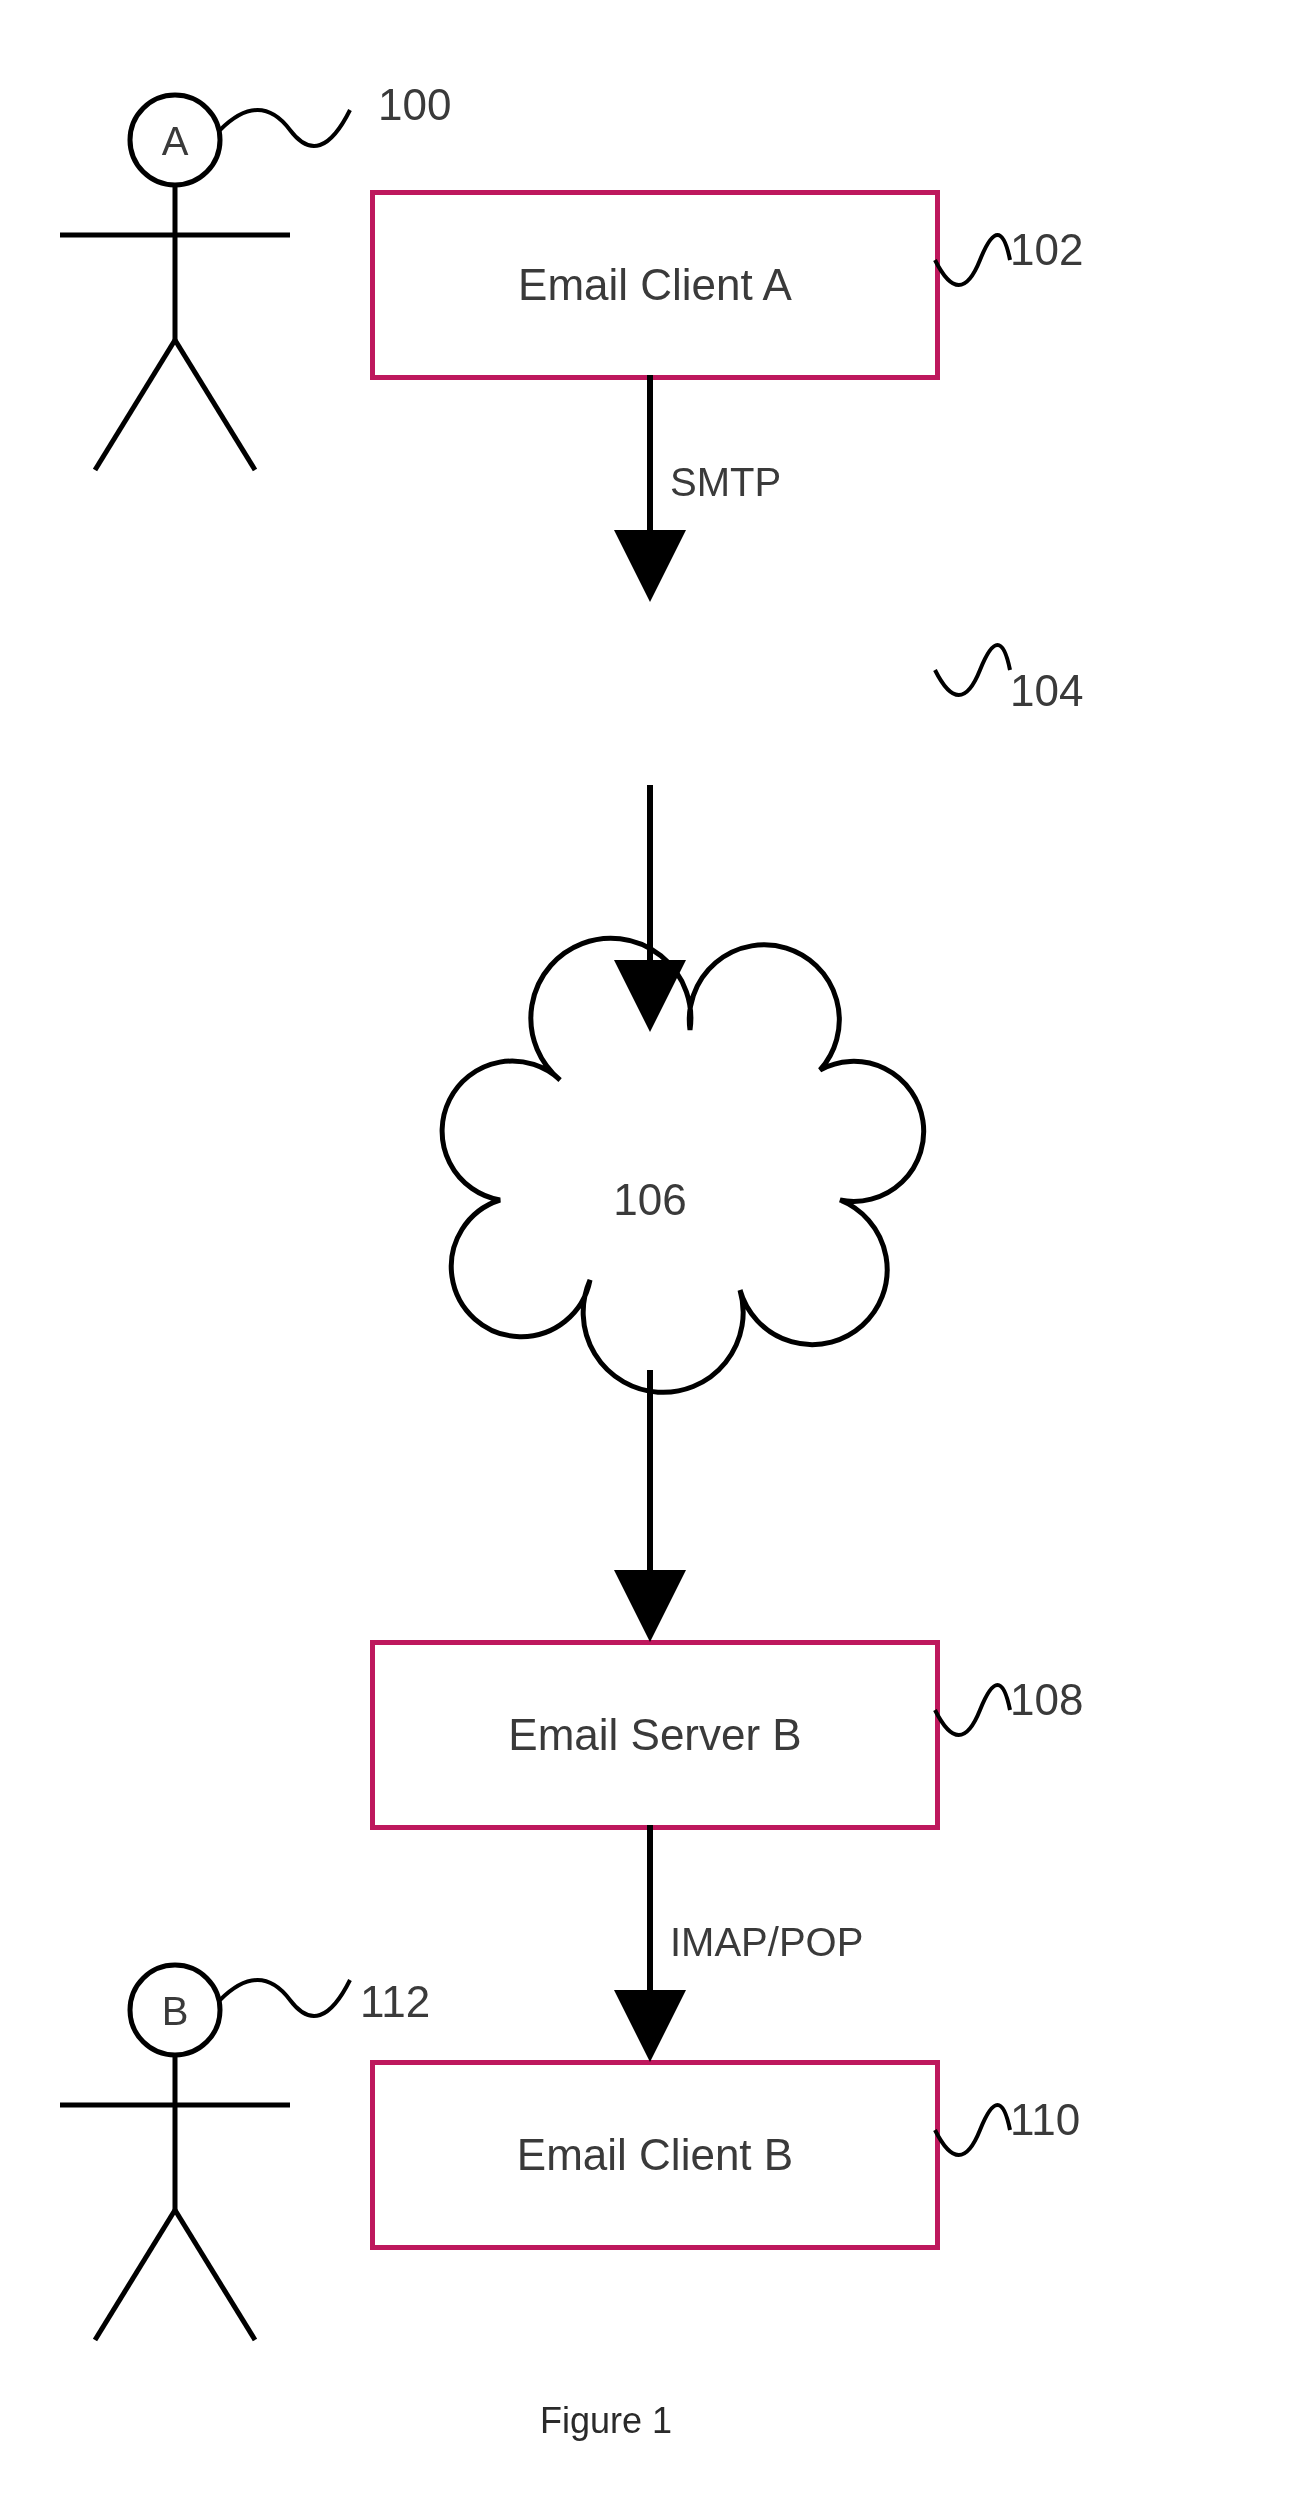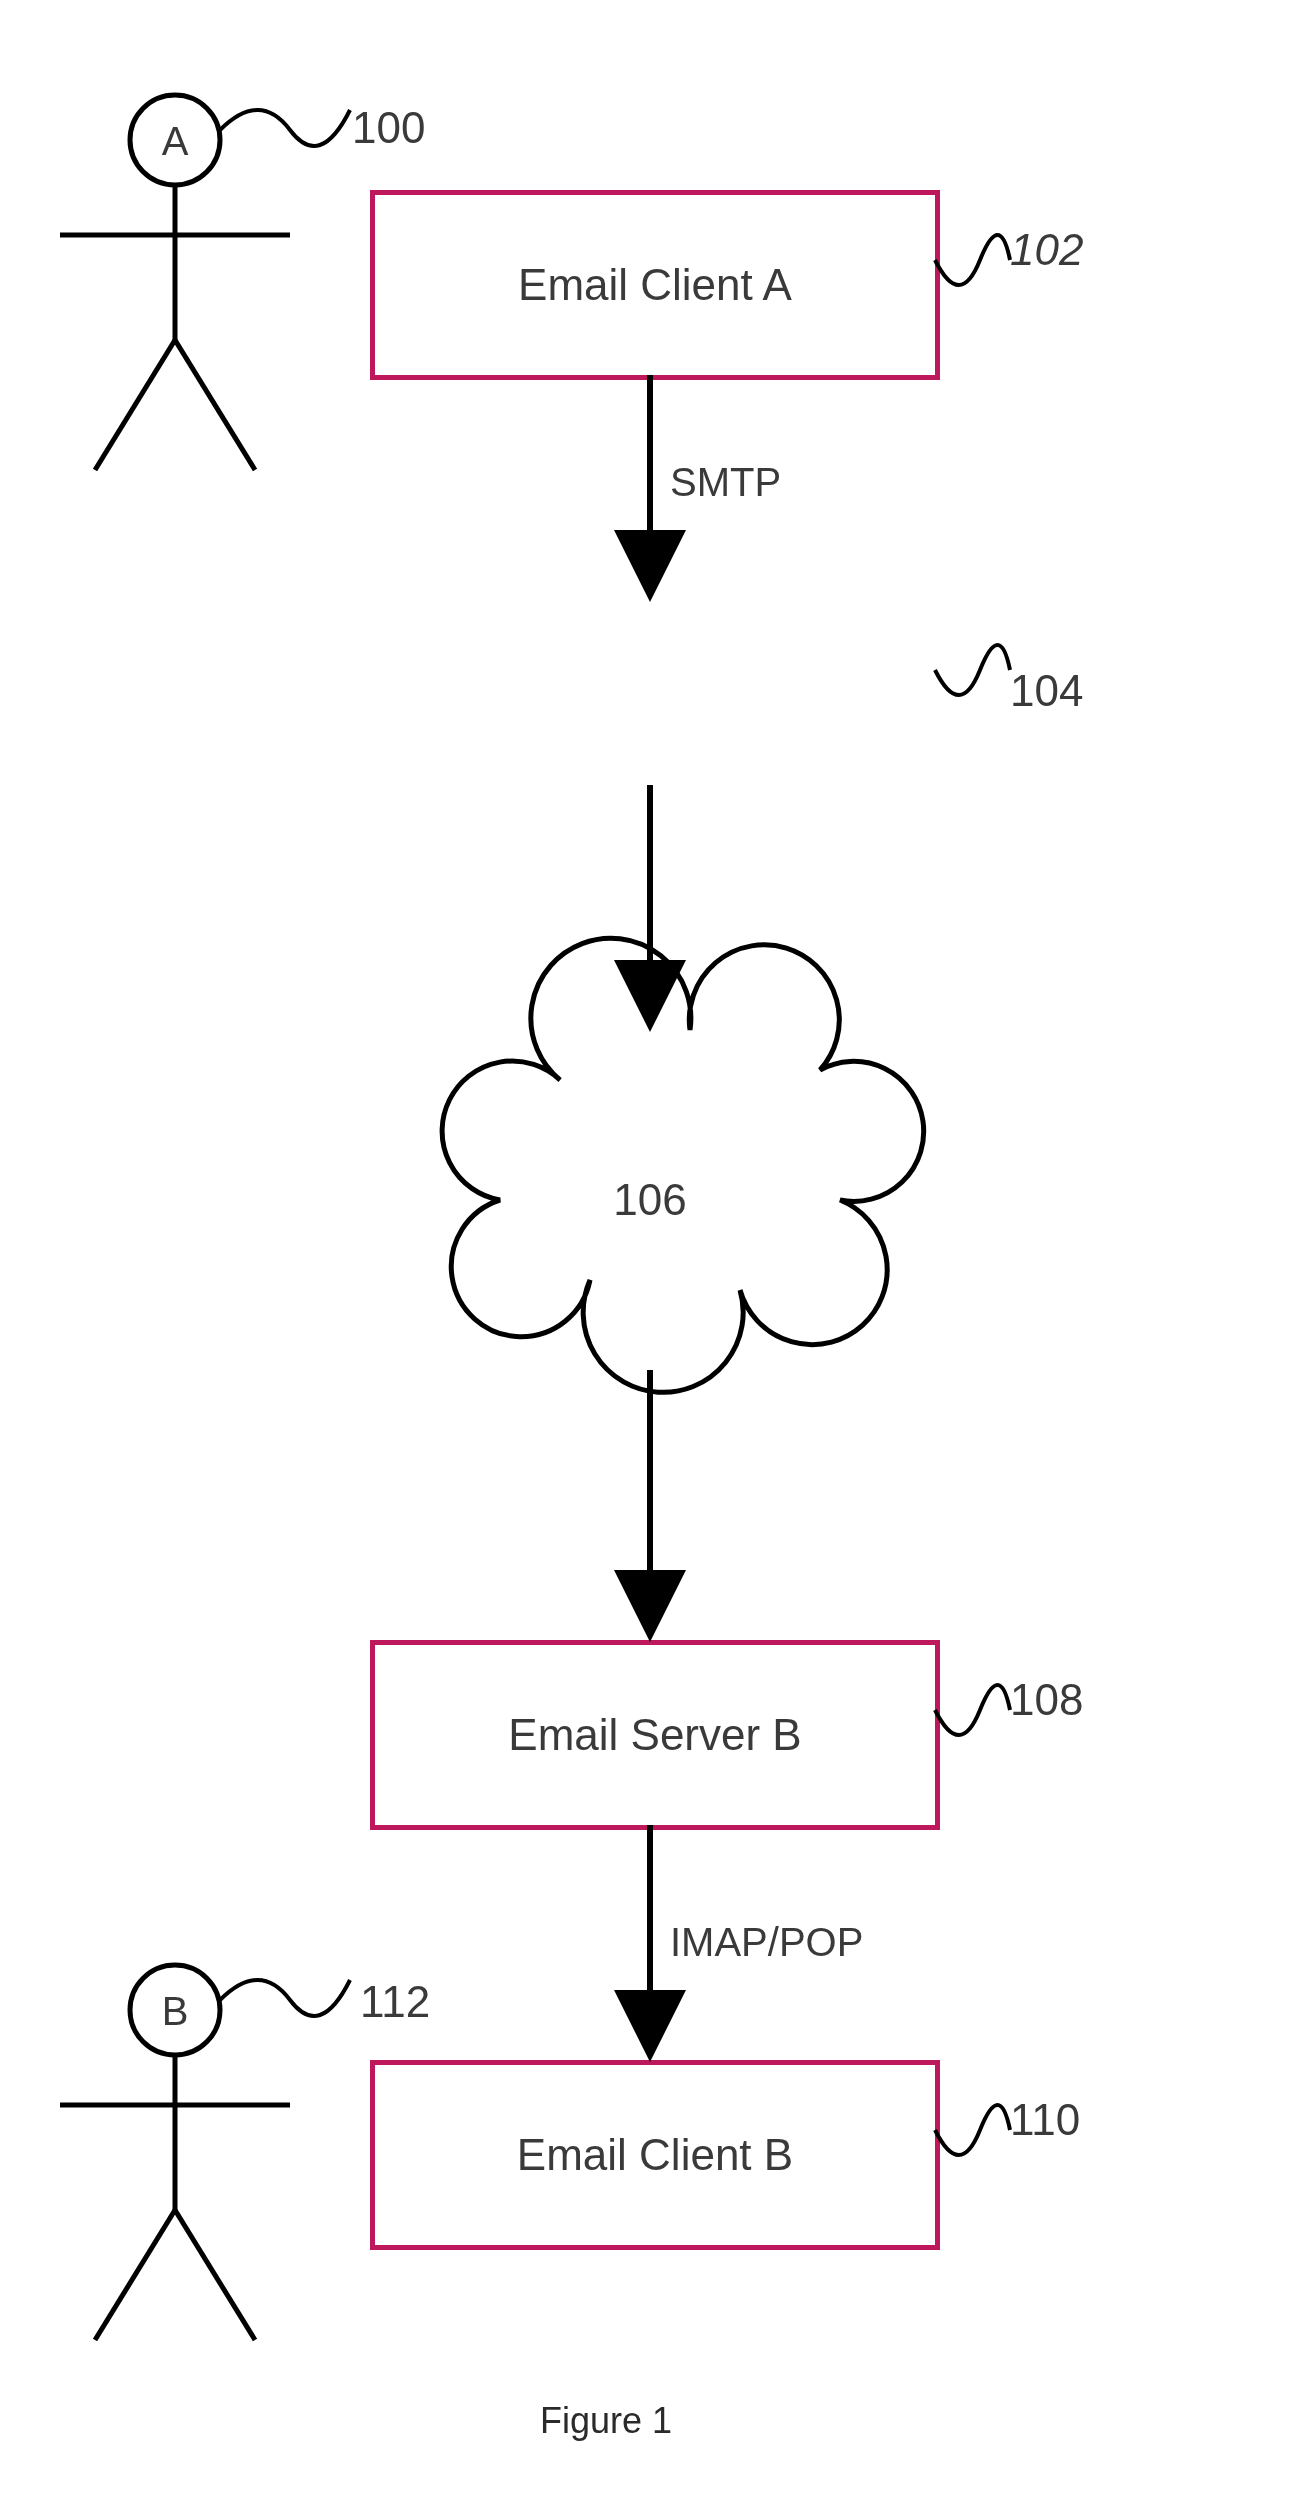--- a/index.html
+++ b/index.html
@@ -46,21 +46,21 @@
   }
 </style>
 </head>
 <body>
 
 <div class="canvas">
 
   <div class="box" style="left:370px; top:190px; width:560px; height:180px;">
     <span>Email Client A</span>
   </div>
-  <div class="ref-label" style="left:1010px; top:225px;font-style:italic;">102</div>
+  <div class="ref-label" style="left:1010px; top:225px;">102</div>
 
   <div class="ref-label" style="left:1010px; top:666px;">104</div>
 
   <div class="box" style="left:370px; top:1640px; width:560px; height:180px;">
     <span>Email Server B</span>
   </div>
   <div class="ref-label" style="left:1010px; top:1675px;">108</div>
 
   <div class="box" style="left:370px; top:2060px; width:560px; height:180px;">
     <span>Email Client B</span>
@@ -111,21 +111,21 @@
     <line x1="650" y1="1825" x2="650" y2="2050" stroke="#000" stroke-width="6" marker-end="url(#arrowhead)"></line>
 
     <path d="M 220 130 Q 260 90 290 130 Q 320 170 350 110" stroke="#000" stroke-width="4" fill="none"></path>
     <path d="M 935 260 Q 960 310 980 260 Q 1000 210 1010 260" stroke="#000" stroke-width="4" fill="none"></path>
     <path d="M 935 670 Q 960 720 980 670 Q 1000 620 1010 670" stroke="#000" stroke-width="4" fill="none"></path>
     <path d="M 935 1710 Q 960 1760 980 1710 Q 1000 1660 1010 1710" stroke="#000" stroke-width="4" fill="none"></path>
     <path d="M 935 2130 Q 960 2180 980 2130 Q 1000 2080 1010 2130" stroke="#000" stroke-width="4" fill="none"></path>
     <path d="M 220 2000 Q 260 1960 290 2000 Q 320 2040 350 1980" stroke="#000" stroke-width="4" fill="none"></path>
   </svg>
 
-  <div class="ref-label" style="left:352px; top:80px;margin-top:23px;">100</div>
+  <div class="ref-label" style="left:378px; top:80px;">100</div>
 
   <div class="ref-label" style="left:360px; top:1958px;margin-top:19px;">112</div>
 
   <div class="edge-label" style="left:670px; top:460px;">SMTP</div>
   <div class="edge-label" style="left:670px; top:1920px;">IMAP/POP</div>
 
   <div class="figure-caption" style="left:540px; top:2400px;">Figure 1</div>
 
 </div>
 

